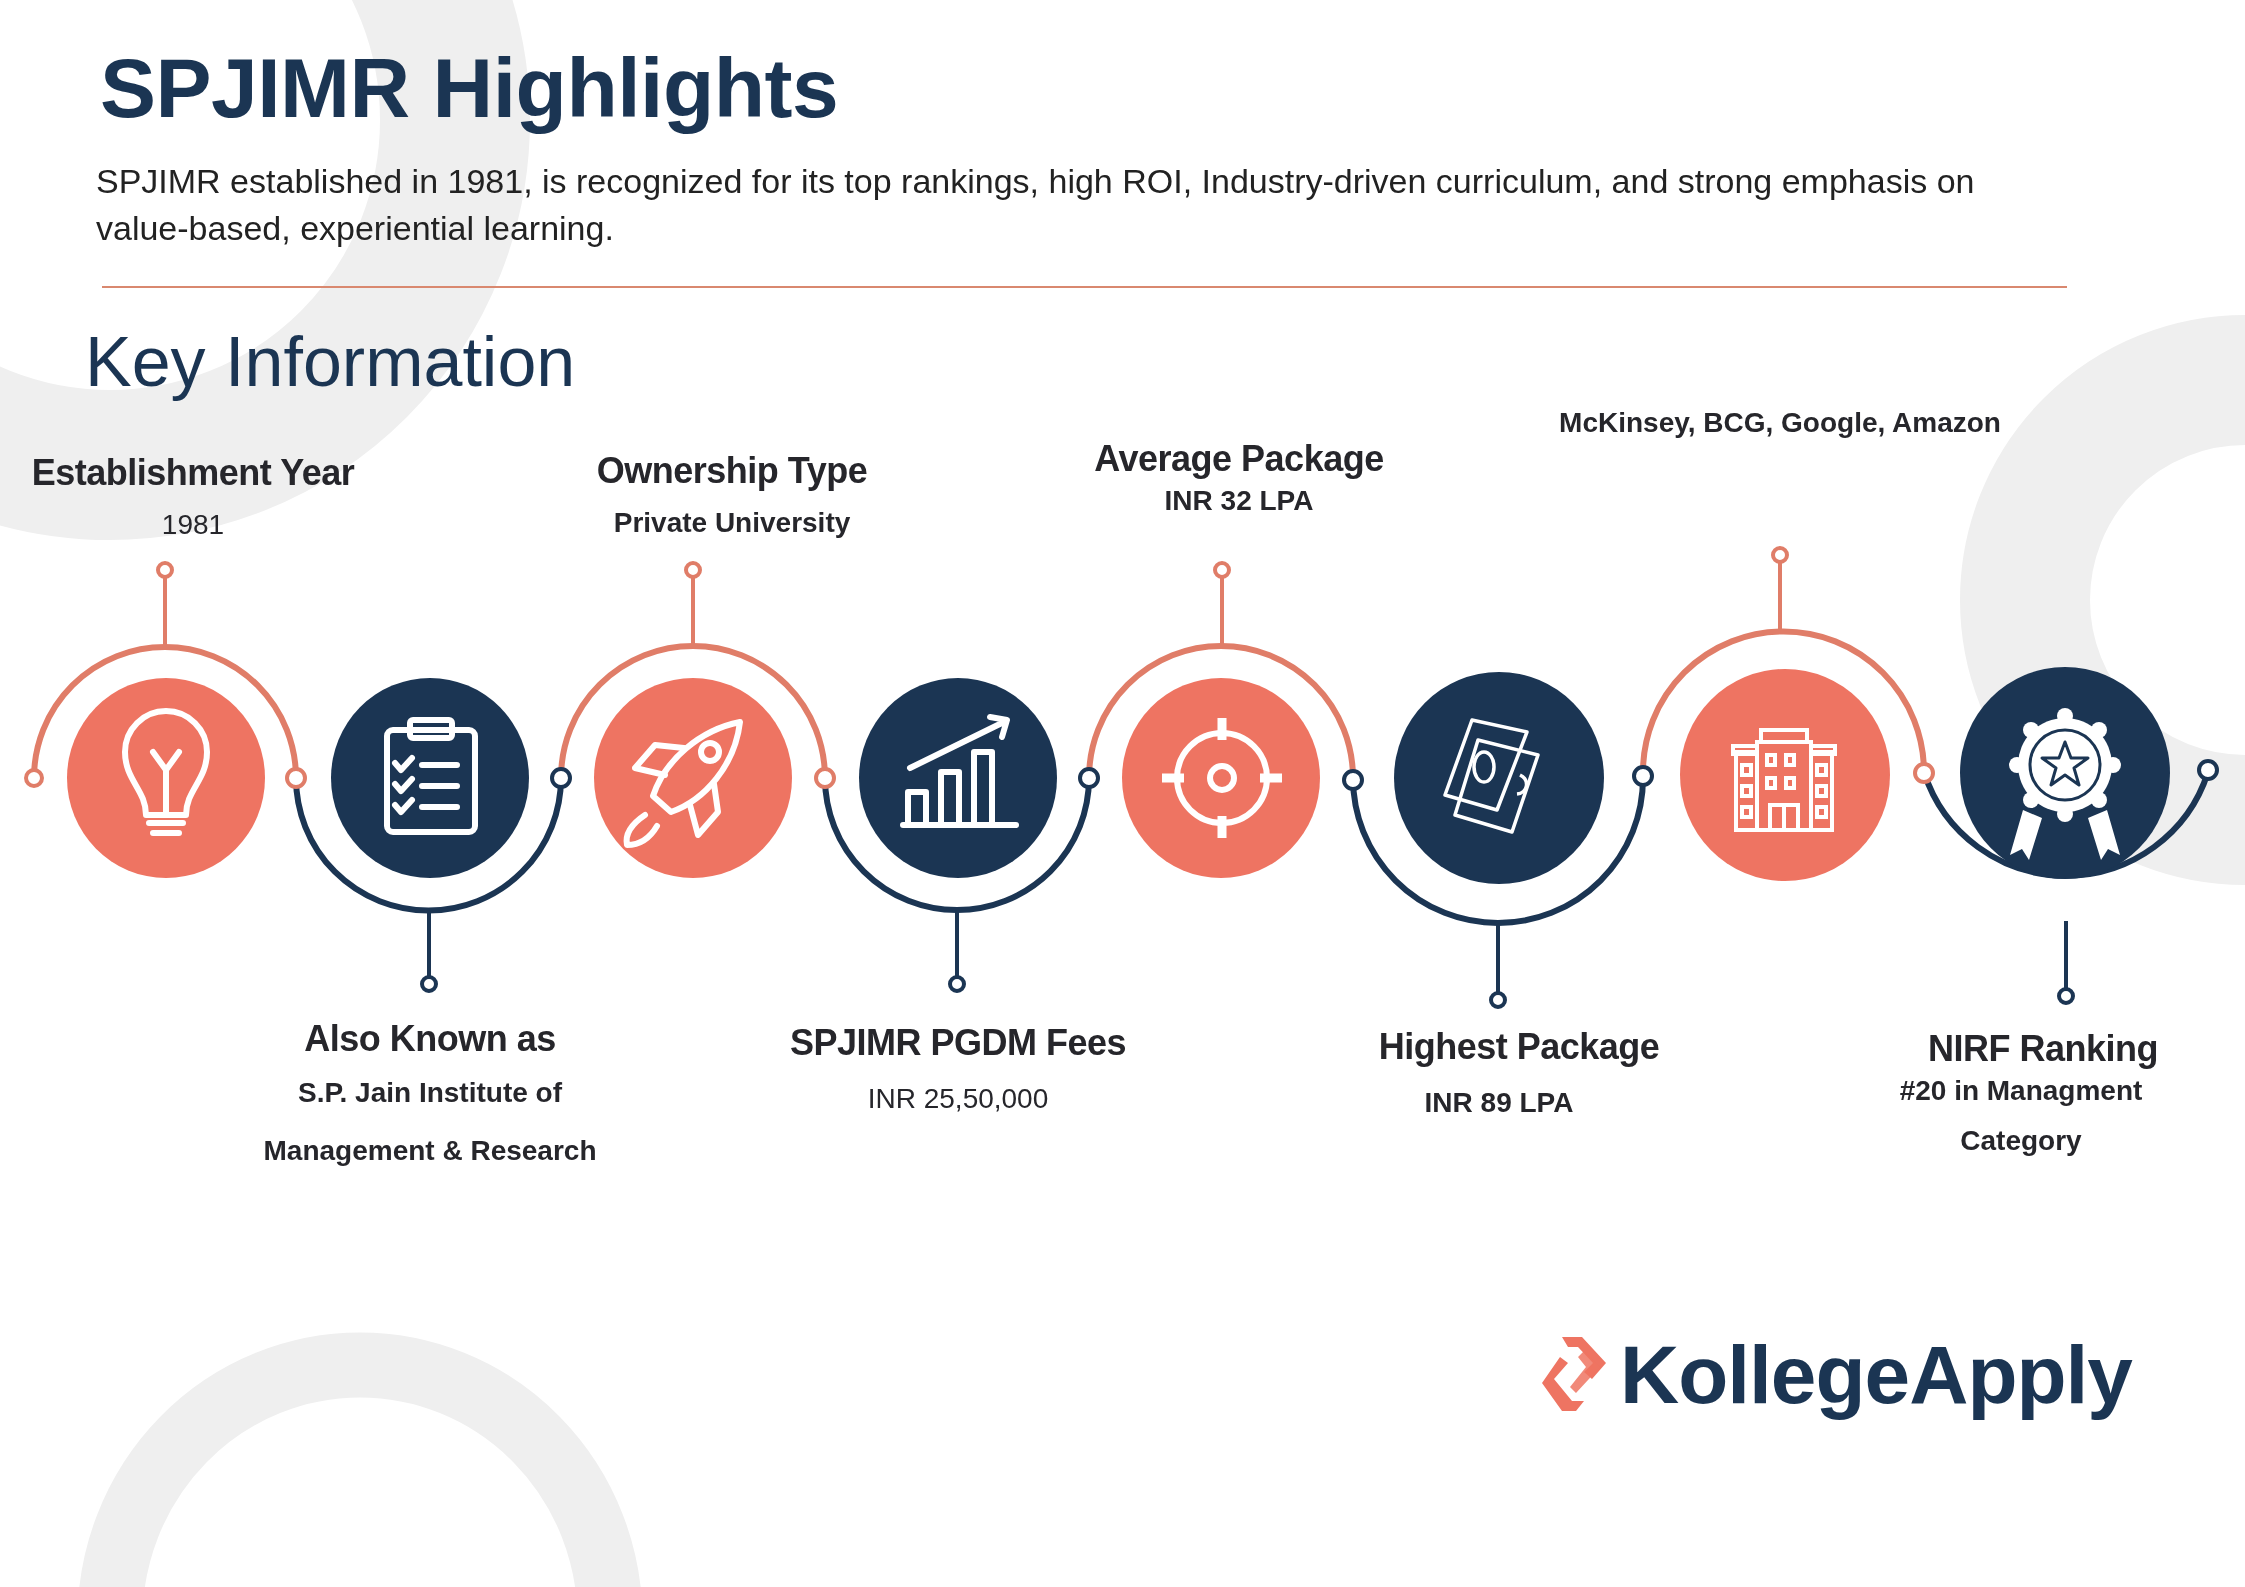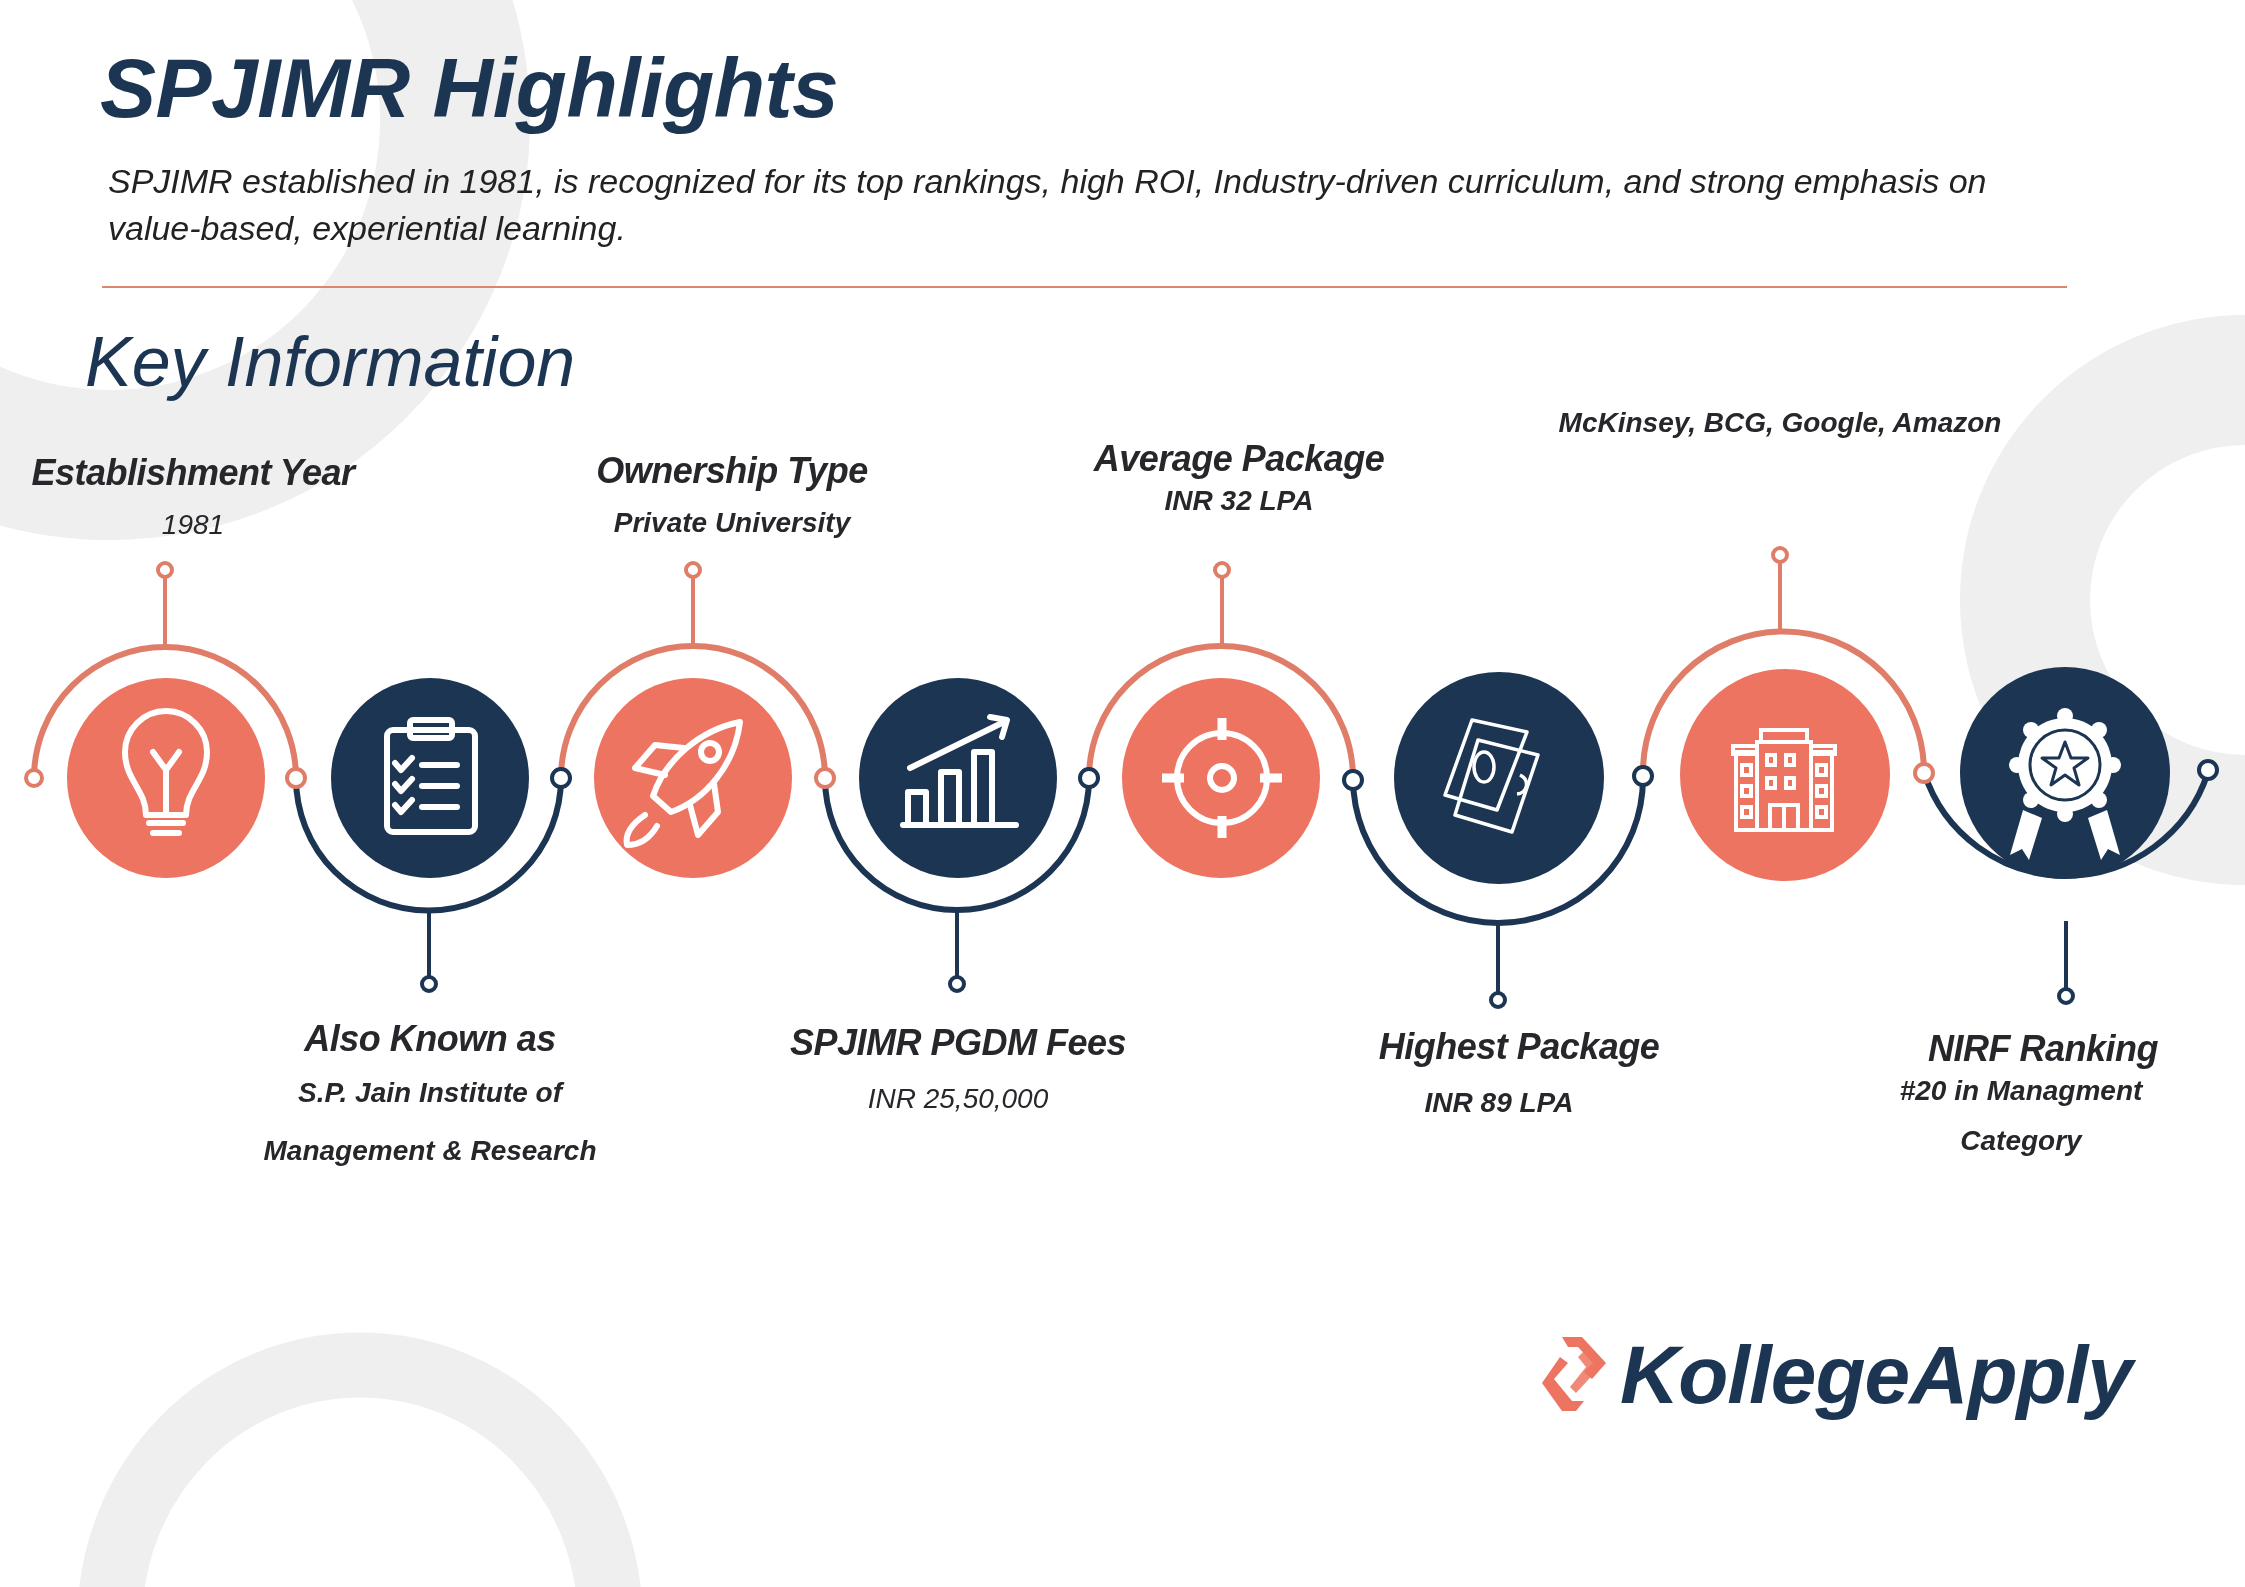--- a/index.html
+++ b/index.html
@@ -1,21 +1,21 @@
 <!DOCTYPE html>
 <html><head>
 <meta charset="utf-8">
 <style>
   html, body { margin:0; padding:0; }
   body { width:2245px; height:1587px; position:relative; overflow:hidden; background:#ffffff;
          font-family:"Liberation Sans", sans-serif; color:#1e1e24; }
   .bg-svg, .tl-svg { position:absolute; left:0; top:0; }
-  .abs { position:absolute;font-style:italic; }
+  .abs { position:absolute; }
   .title { left:100px; top:40px; font-size:84px; font-weight:700; color:#1b3553; letter-spacing:-0.5px; margin:0; }
-  .desc { left:108px; top:158px; width:1900px; font-size:34px; line-height:47px; color:#222; margin:0; }
+  .desc { left:96px; top:158px; width:1900px; font-size:34px; line-height:47px; color:#222; margin:0; }
   .divider { left:102px; top:286px; width:1965px; height:2px; background:#d9886f; }
   .section { left:85px; top:322px; font-size:70px; font-weight:400; color:#1b3553; margin:0; }
   .lbl { text-align:center; transform:translateX(-50%); white-space:nowrap; }
   .lbl .h { font-size:36px; font-weight:700; color:#26262b; letter-spacing:-0.5px; }
   .lbl .v { font-size:28px; color:#26262b; margin-top:10px; line-height:42px; }
   .lbl .v.b { font-weight:700; }
   .brand { left:1540px; top:1328px; display:flex; align-items:center; }
   .brand-text { font-size:82px; font-weight:700; color:#1b3553; letter-spacing:-1px; }
 </style>
 </head>

